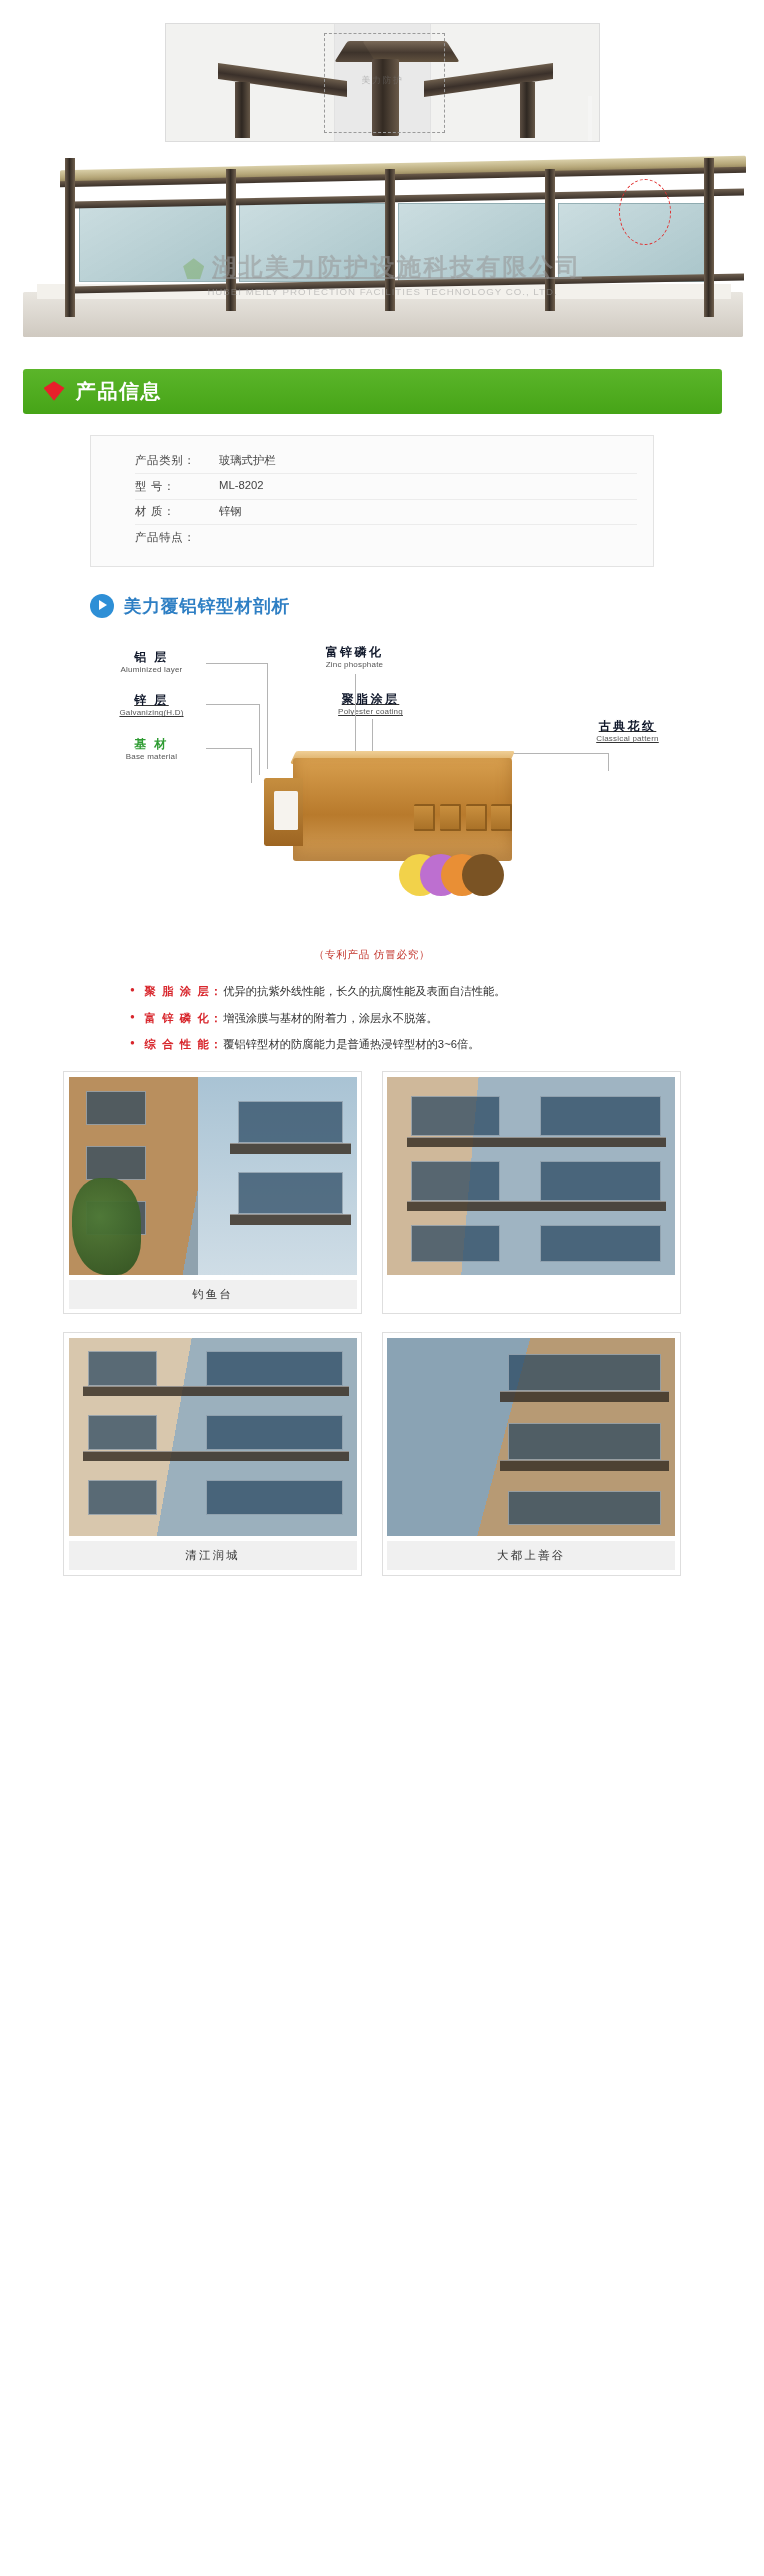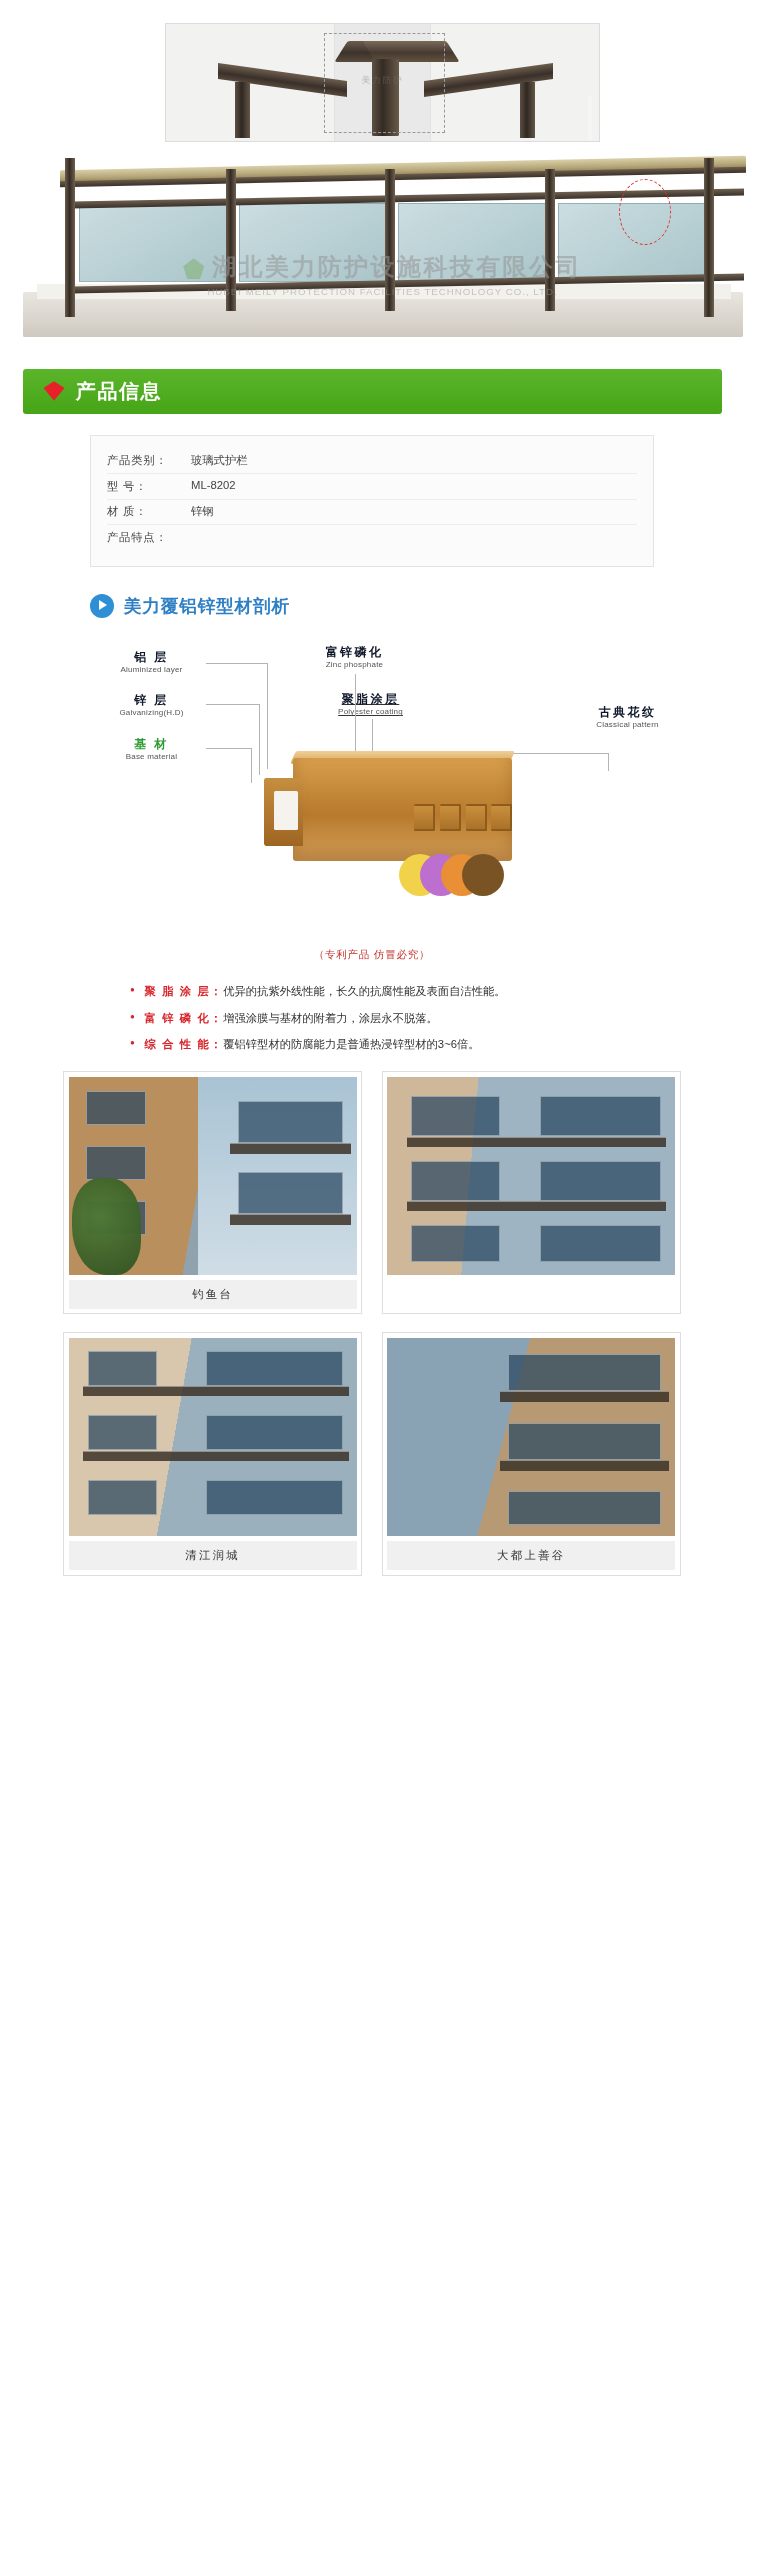--- a/index.html
+++ b/index.html
@@ -138,20 +138,21 @@
     border-radius: 50%;
   }
   .watermark {
     position: absolute; left: 0; right: 0; top: 101px;
     text-align: center;
     pointer-events: none;
   }
   .wm-cn {
     font-size: 24px; font-weight: bold; color: rgba(150,150,150,.55);
     letter-spacing: 2.4px;
+    text-decoration: underline;
   }
   .wm-en {
     font-size: 9.7px; color: rgba(150,150,150,.5); letter-spacing: 1px; margin-top: 3.2px;
   }
   .wm-logo {
     display: inline-block; width: 21px; height: 21px; margin-right: 8px;
     background: rgba(120,170,90,.45);
     clip-path: polygon(50% 0,100% 38%, 80% 100%, 20% 100%, 0 38%);
     vertical-align: middle;
   }
@@ -180,20 +181,21 @@
   .info-box {
     margin: 21px 90px 0 90px;
     border: 0.8px solid #e3e3e3;
     background: #fbfbfb;
     padding: 13px 16px 16px 16px;
   }
   .info-row {
     display: flex;
     padding: 4.8px 0;
     font-size: 11.3px;
+    margin-left: 28px;
   }
   .info-row + .info-row { border-top: 0.8px solid #ececec; }
   .info-label {
     width: 84px; flex: 0 0 84px;
     color: #444; letter-spacing: 0.8px;
   }
   .info-val { color: #444; }
   .feat-list { list-style: none; margin: 0; padding: 0; }
   .feat-list li {
     position: relative; padding-left: 16px; margin-bottom: 5.6px;
@@ -446,38 +448,38 @@
     <span class="play-icon"></span>
     <span class="t">美力覆铝锌型材剖析</span>
   </div>
 
   <div class="profile">
 
     <div class="lbl red" style="left:43px; top:17.7px; width:105px;">
       <div class="cn">铝    层</div>
       <div class="en">Aluminized layer</div>
     </div>
-    <div class="lbl red" style="left:43px; top:61px; width:105px;">
+    <div class="lbl red" style="left:43px; top:61px; width:105px;text-decoration:underline;">
       <div class="cn">锌    层</div>
       <div class="en">Galvanizing(H.D)</div>
     </div>
     <div class="lbl green" style="left:43px; top:105px; width:105px;">
       <div class="cn">基    材</div>
       <div class="en">Base material</div>
     </div>
 
     <div class="lbl red" style="left:242px; top:13px; width:113px;">
       <div class="cn">富锌磷化</div>
       <div class="en">Zinc phosphate</div>
     </div>
     <div class="lbl red" style="left:258px; top:60px; width:113px;text-decoration:underline;">
       <div class="cn">聚脂涂层</div>
       <div class="en">Polyester coating</div>
     </div>
-    <div class="lbl red" style="left:515px; top:73px; width:113px;">
+    <div class="lbl red" style="left:515px; top:87px; width:113px;text-decoration:underline;">
       <div class="cn">古典花纹</div>
       <div class="en">Classical pattern</div>
     </div>
 
     <div class="lead" style="left:150px; top:31px;  width:61px;"></div>
     <div class="leadv" style="left:211px; top:31px;  height:106px;"></div>
     <div class="lead" style="left:150px; top:72px;  width:53px;"></div>
     <div class="leadv" style="left:203px; top:72px;  height:71px;"></div>
     <div class="lead" style="left:150px; top:116px; width:45px;"></div>
     <div class="leadv" style="left:195px; top:116px; height:35px;"></div>

